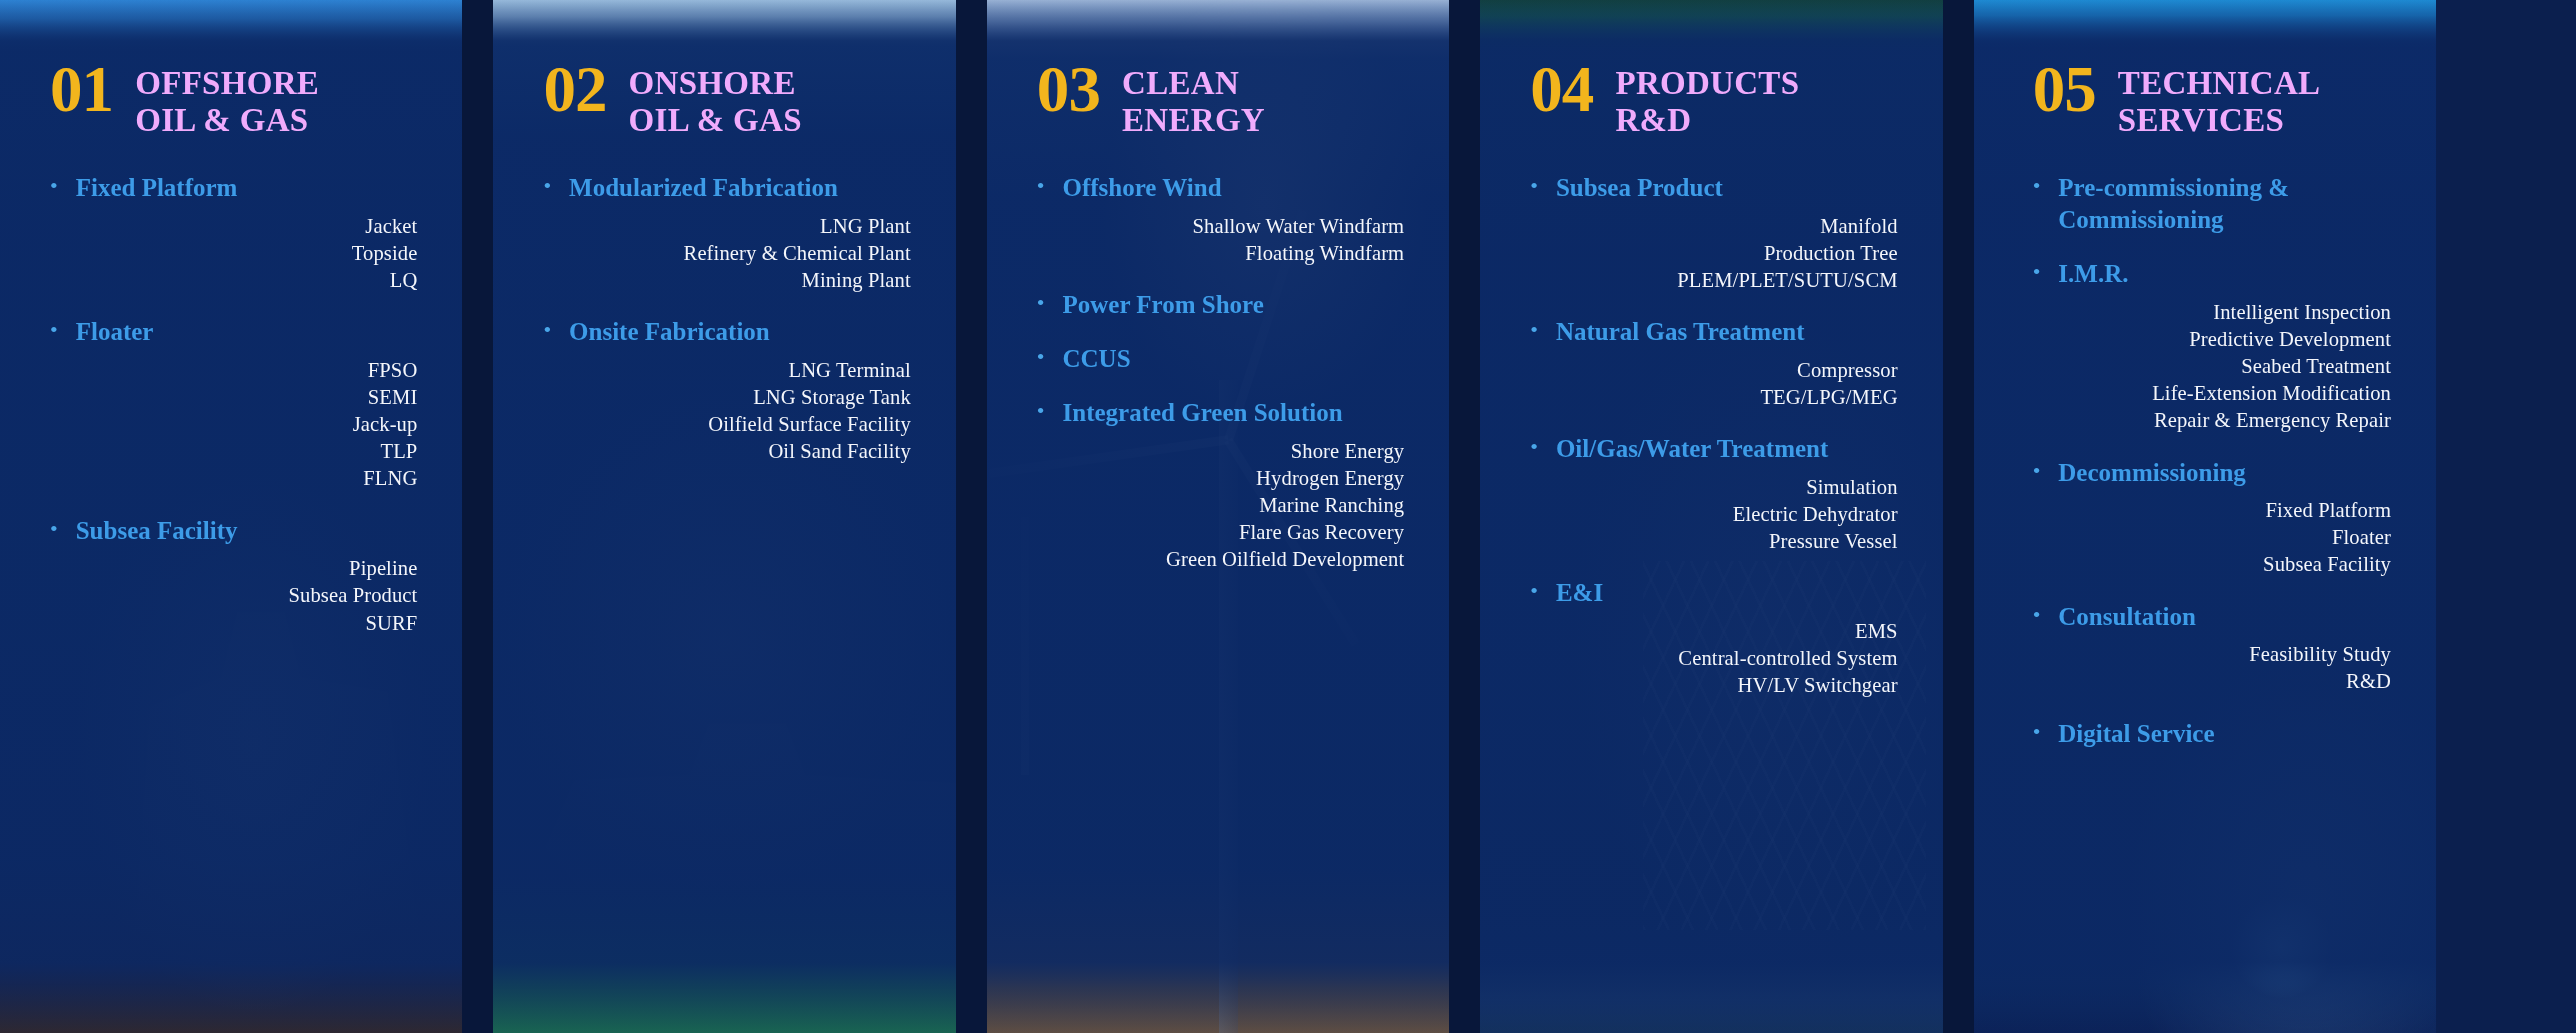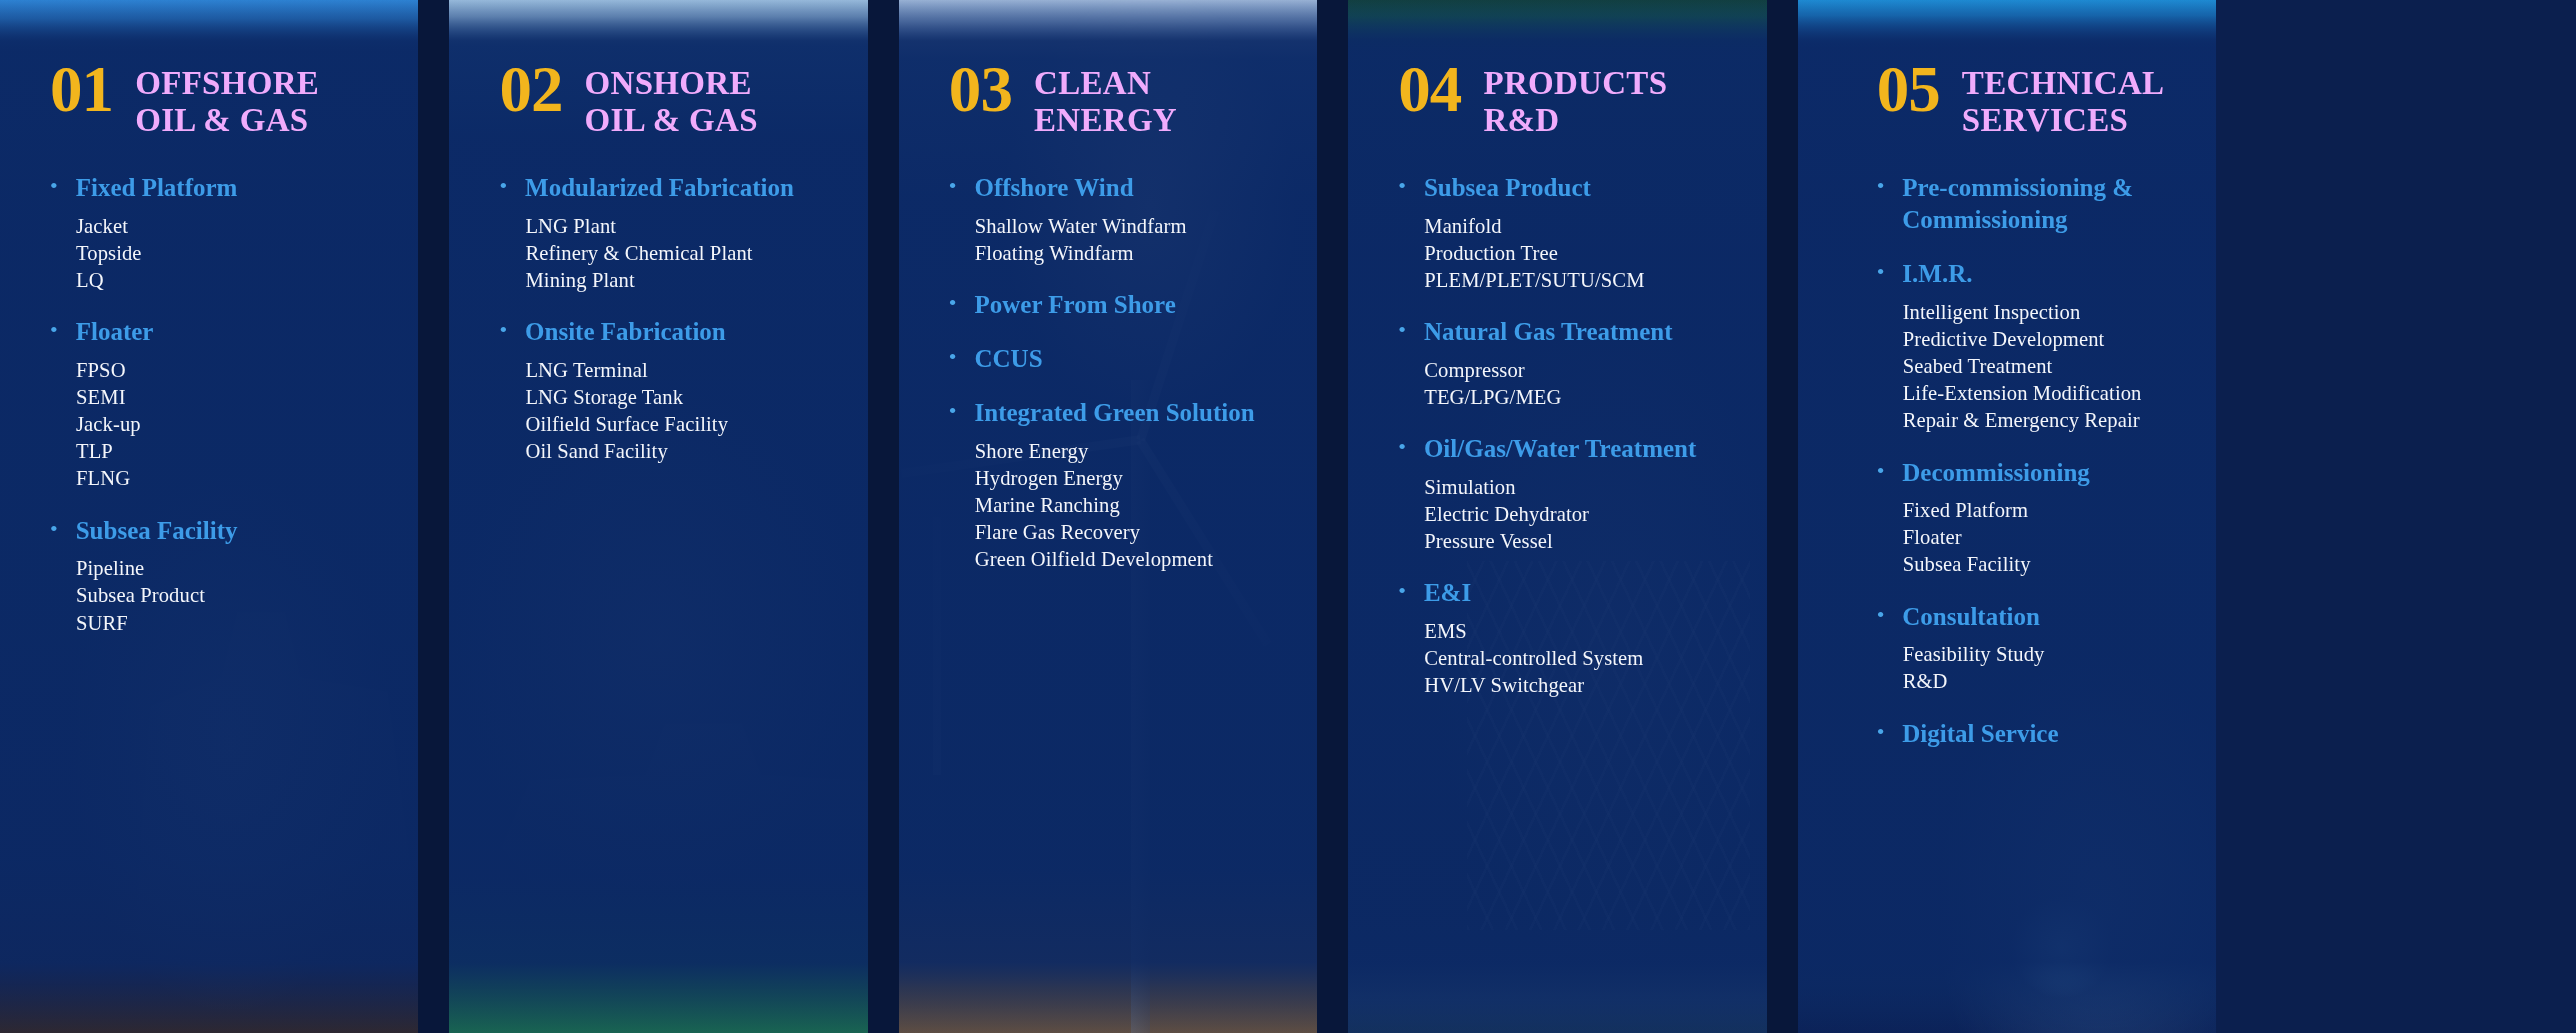--- a/index.html
+++ b/index.html
@@ -5,21 +5,21 @@
   * { box-sizing: border-box; margin: 0; padding: 0; }
   html, body {
     width: 2576px;
     height: 1033px;
     background: #0b1f4e;
     font-family: "Liberation Serif", serif;
     overflow: hidden;
   }
   #board {
     position: relative;
-    width: 2216px;
+    width: 2436px;
     height: 1033px;
     display: flex;
     gap: 31px;
     padding: 0 0 0 0;
     background: #08173a;
   }
   .column {
     position: relative;
     flex: 1 1 0;
     height: 1033px;
@@ -173,28 +173,29 @@
   }
   .group-title {
     color: #3d9ce8;
     font-weight: bold;
     font-size: 25px;
     line-height: 1.28;
   }
   ul.items {
     list-style: none;
     margin: 3.4px 0 0 26px;
+    text-align: right;
   }
   ul.items li {
     color: #f4f6fb;
     font-size: 20.6px;
     line-height: 1.32;
     letter-spacing: 0.1px;
   }
-  .col5 .content { padding-left: 79px; }
+  .col5 .content { padding-left: 53px; margin-left: 6px; }
 </style>
 </head>
 <body>
 
 <div id="board">
 
   <section class="column col1">
     <div class="photo"></div>
     <div class="silhouette rig"></div>
     <div class="veil"></div>

